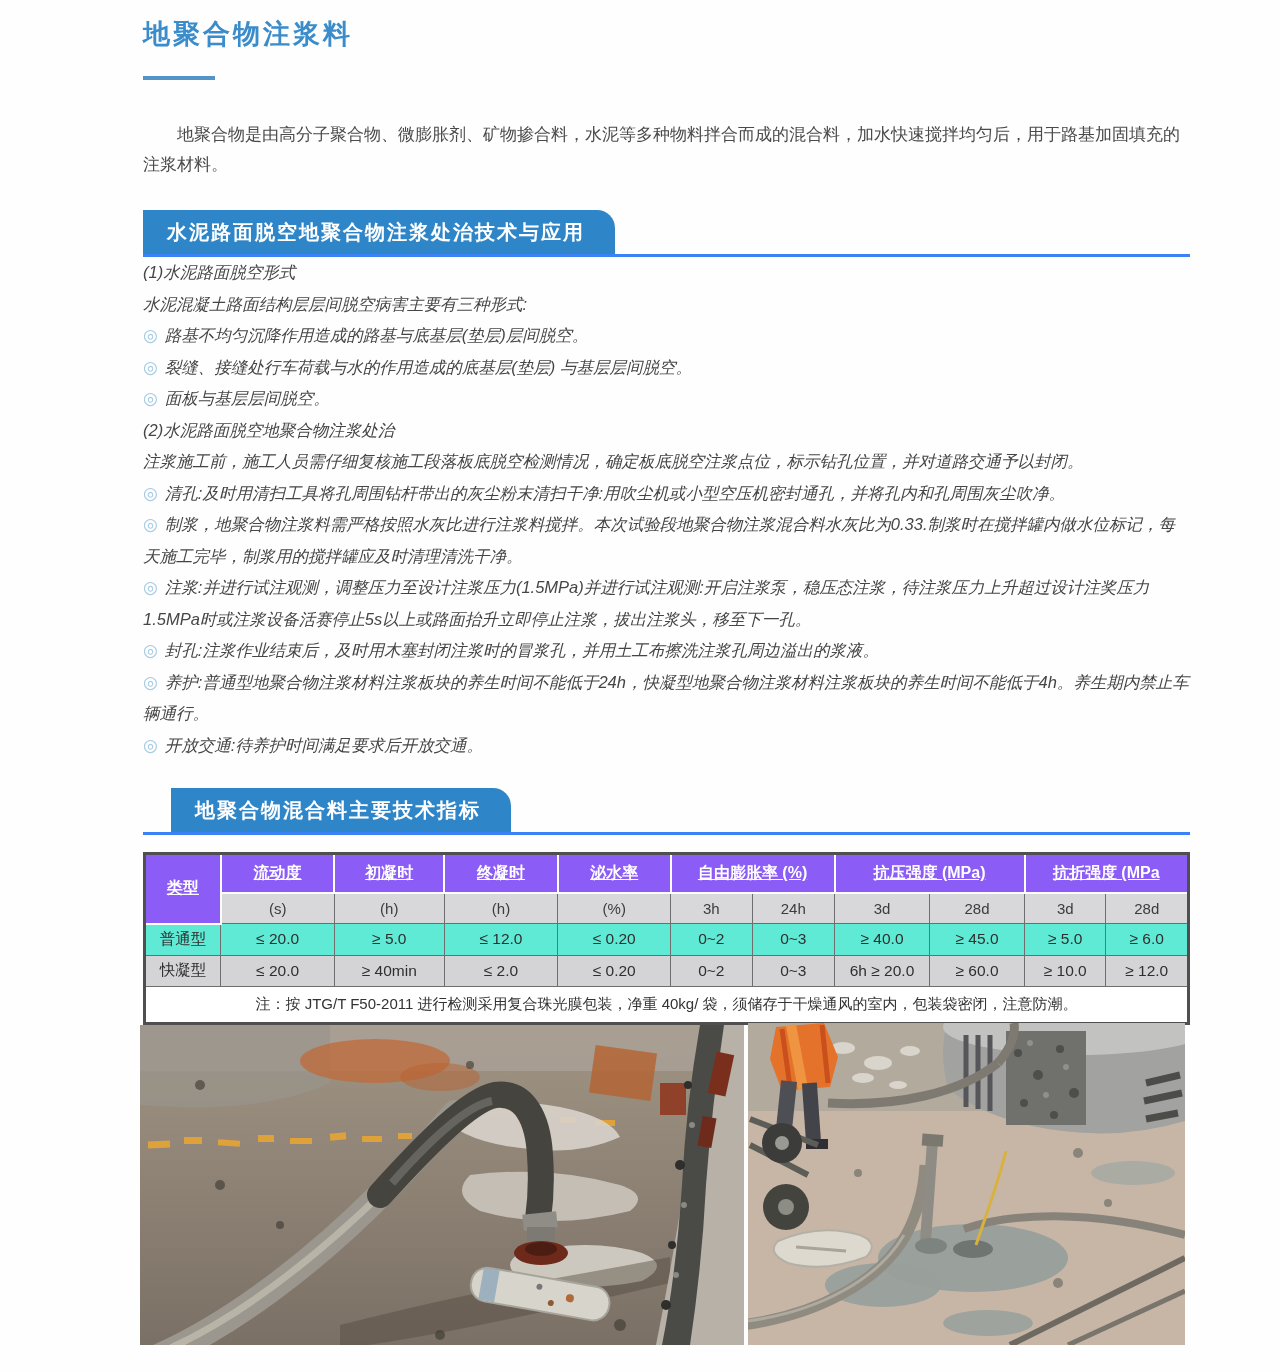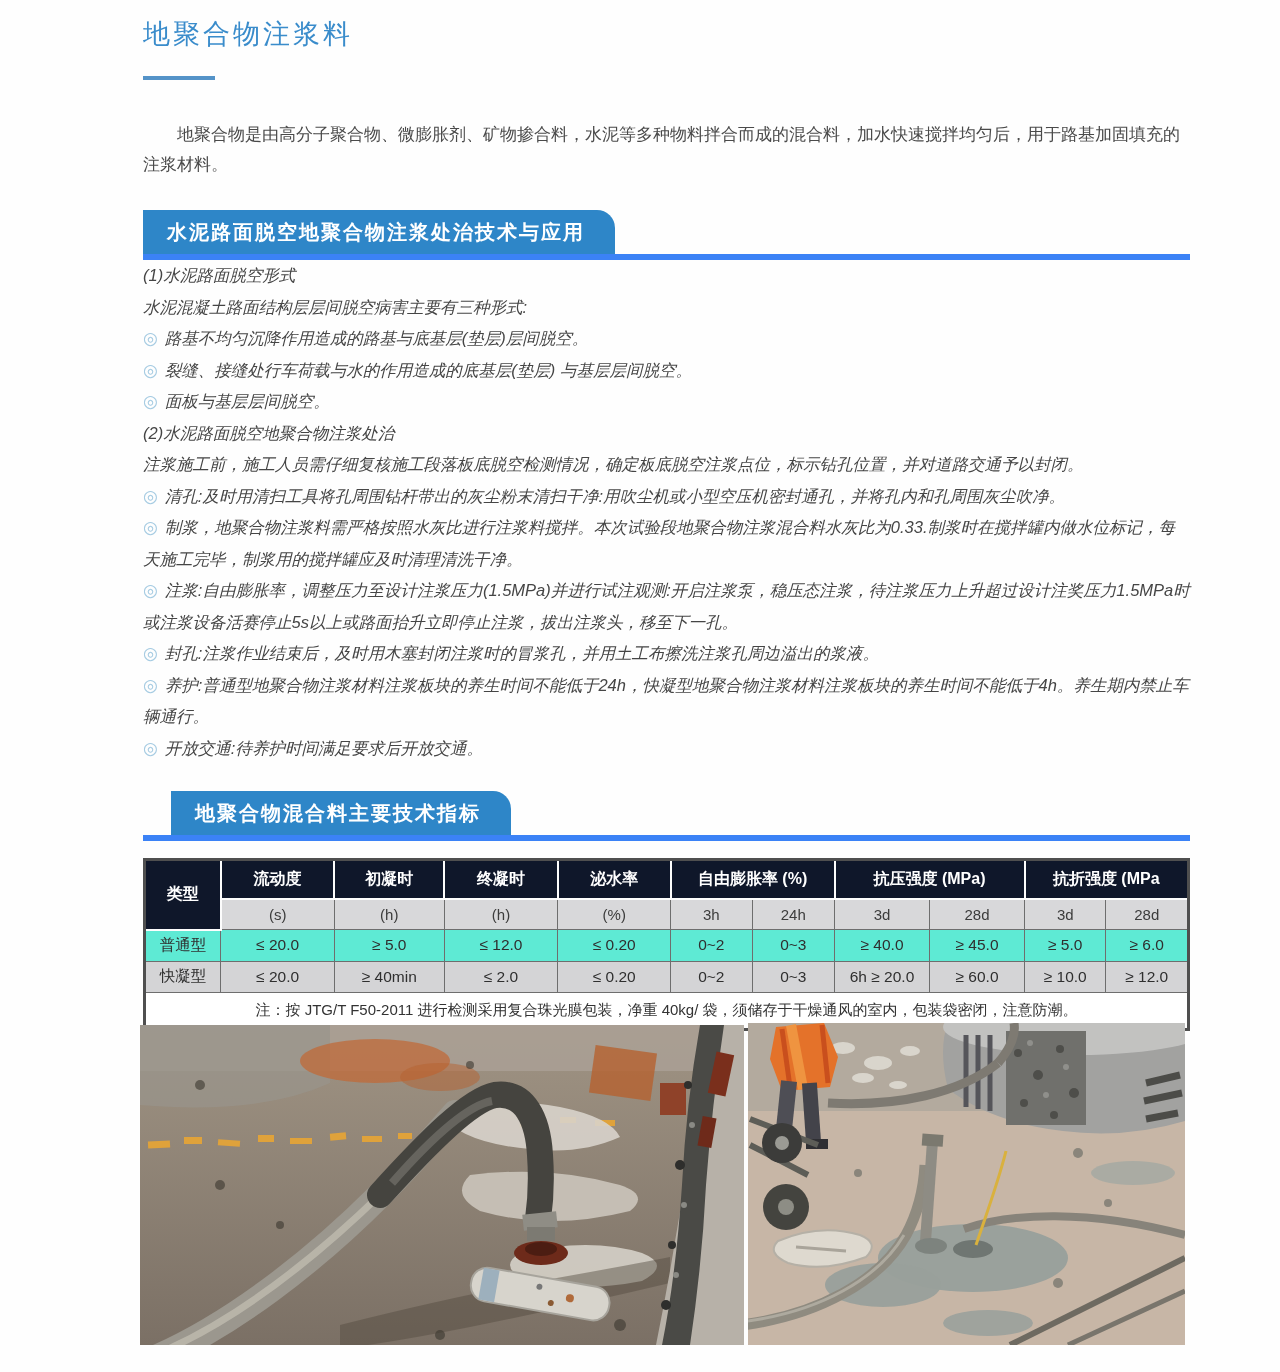--- a/index.html
+++ b/index.html
@@ -1,38 +1,38 @@
 <!DOCTYPE html>
 <html><head>
 <meta charset="utf-8">
 <style>
   html,body{margin:0;padding:0;background:#ffffff;}
   body{width:1280px;font-family:"Liberation Sans","DejaVu Sans",sans-serif;-webkit-font-smoothing:antialiased;}
   .page{position:relative;width:1280px;height:1372px;background:#fefefe;overflow:hidden;}
   .content{position:absolute;left:143px;top:0;width:1047px;}
 
-  .doc-title{margin:0;padding-top:16px;font-size:27px;font-weight:normal;color:#3a8ccb;letter-spacing:3px;}
+  .doc-title{margin:0;padding-top:16px;font-size:27px;font-weight:bold;color:#3a8ccb;letter-spacing:3px;}
   .title-dash{width:72px;height:4px;background:#5493c8;margin-top:24px;}
 
   .intro{margin:40px 0 0 0;font-size:17px;color:#4a4a4a;line-height:30px;text-indent:2em;}
 
-  .banner-row{border-bottom:6px solid #3b82f6;line-height:0;}
+  .banner-row{border-bottom:3px solid #3b82f6;line-height:0;}
   .banner-row.first{margin-top:30px;}
   .banner-row.second{margin-top:27px;padding-left:28px;}
   .banner-tab{display:inline-block;vertical-align:bottom;line-height:normal;background:#2e86c8;color:#ffffff;
     font-size:20px;font-weight:bold;letter-spacing:2px;padding:9px 30px 8px 24px;border-radius:0 18px 0 0;}
 
   .body-text{margin-top:0;font-size:16.5px;color:#454545;font-style:italic;}
   .line{line-height:31.5px;}
   .ring-bullet{color:#a5cbe2;font-size:17px;margin-right:7px;}
 
   .spec-table{width:100%;border-collapse:collapse;table-layout:fixed;margin-top:17px;color:#2f2f2f;
     border:3px solid #4f4f4f;}
   .spec-table th,.spec-table td{border:1px solid #6e6e6e;text-align:center;padding:0 2px;overflow:hidden;}
-  .hblue{background:#0f172a;color:#ffffff;font-weight:bold;font-size:16px;height:37px;border:2px solid #fdfdfd !important;}
+  .hblue{background:#8b5cf6;color:#ffffff;font-weight:bold;font-size:16px;height:37px;border:2px solid #fdfdfd !important;text-decoration:underline;}
   .hsub{background:#d8d8da;font-size:15px;font-weight:normal;height:29px;color:#3c3c3c;}
   .row-normal td{background:#5eead4;height:30px;font-size:15.5px;}
   .row-fast td{background:#d4d4d6;height:30px;font-size:15.5px;}
   .row-note td{background:#ffffff;height:35px;font-size:15px;color:#333333;}
 
   .photo{position:absolute;display:block;}
   .photo-left{left:140px;top:1025px;width:604px;height:320px;}
   .photo-right{left:748px;top:1023px;width:437px;height:322px;}
 </style>
 </head>
@@ -53,21 +53,21 @@
     <div class="body-text">
       <div class="line"><span>(1)水泥路面脱空形式</span></div>
       <div class="line"><span>水泥混凝土路面结构层层间脱空病害主要有三种形式:</span></div>
       <div class="line"><span class="ring-bullet">◎</span><span>路基不均匀沉降作用造成的路基与底基层(垫层)层间脱空。</span></div>
       <div class="line"><span class="ring-bullet">◎</span><span>裂缝、接缝处行车荷载与水的作用造成的底基层(垫层) 与基层层间脱空。</span></div>
       <div class="line"><span class="ring-bullet">◎</span><span>面板与基层层间脱空。</span></div>
       <div class="line"><span>(2)水泥路面脱空地聚合物注浆处治</span></div>
       <div class="line"><span>注浆施工前，施工人员需仔细复核施工段落板底脱空检测情况，确定板底脱空注浆点位，标示钻孔位置，并对道路交通予以封闭。</span></div>
       <div class="line"><span class="ring-bullet">◎</span><span>清孔:及时用清扫工具将孔周围钻杆带出的灰尘粉末清扫干净:用吹尘机或小型空压机密封通孔，并将孔内和孔周围灰尘吹净。</span></div>
       <div class="line"><span class="ring-bullet">◎</span><span>制浆，地聚合物注浆料需严格按照水灰比进行注浆料搅拌。本次试验段地聚合物注浆混合料水灰比为0.33.制浆时在搅拌罐内做水位标记，每天施工完毕，制浆用的搅拌罐应及时清理清洗干净。</span></div>
-      <div class="line"><span class="ring-bullet">◎</span><span>注浆:自由膨胀率，调整压力至设计注浆压力(1.5MPa)并进行试注观测:开启注浆泵，稳压态注浆，待注浆压力上升超过设计注奖压力1.5MPa时或注浆设备活赛停止5s以上或路面抬升立即停止注浆，拔出注浆头，移至下一孔。</span></div>
+      <div class="line"><span class="ring-bullet">◎</span><span>注浆:并进行试注观测，调整压力至设计注浆压力(1.5MPa)并进行试注观测:开启注浆泵，稳压态注浆，待注浆压力上升超过设计注奖压力1.5MPa时或注浆设备活赛停止5s以上或路面抬升立即停止注浆，拔出注浆头，移至下一孔。</span></div>
       <div class="line"><span class="ring-bullet">◎</span><span>封孔:注浆作业结束后，及时用木塞封闭注浆时的冒浆孔，并用土工布擦洗注浆孔周边溢出的浆液。</span></div>
       <div class="line"><span class="ring-bullet">◎</span><span>养护:普通型地聚合物注浆材料注浆板块的养生时间不能低于24h，快凝型地聚合物注浆材料注浆板块的养生时间不能低于4h。养生期内禁止车辆通行。</span></div>
       <div class="line"><span class="ring-bullet">◎</span><span>开放交通:待养护时间满足要求后开放交通。</span></div>
     </div>
 
     <div class="banner-row second">
       <div class="banner-tab">地聚合物混合料主要技术指标</div>
     </div>
 
     <table class="spec-table">

